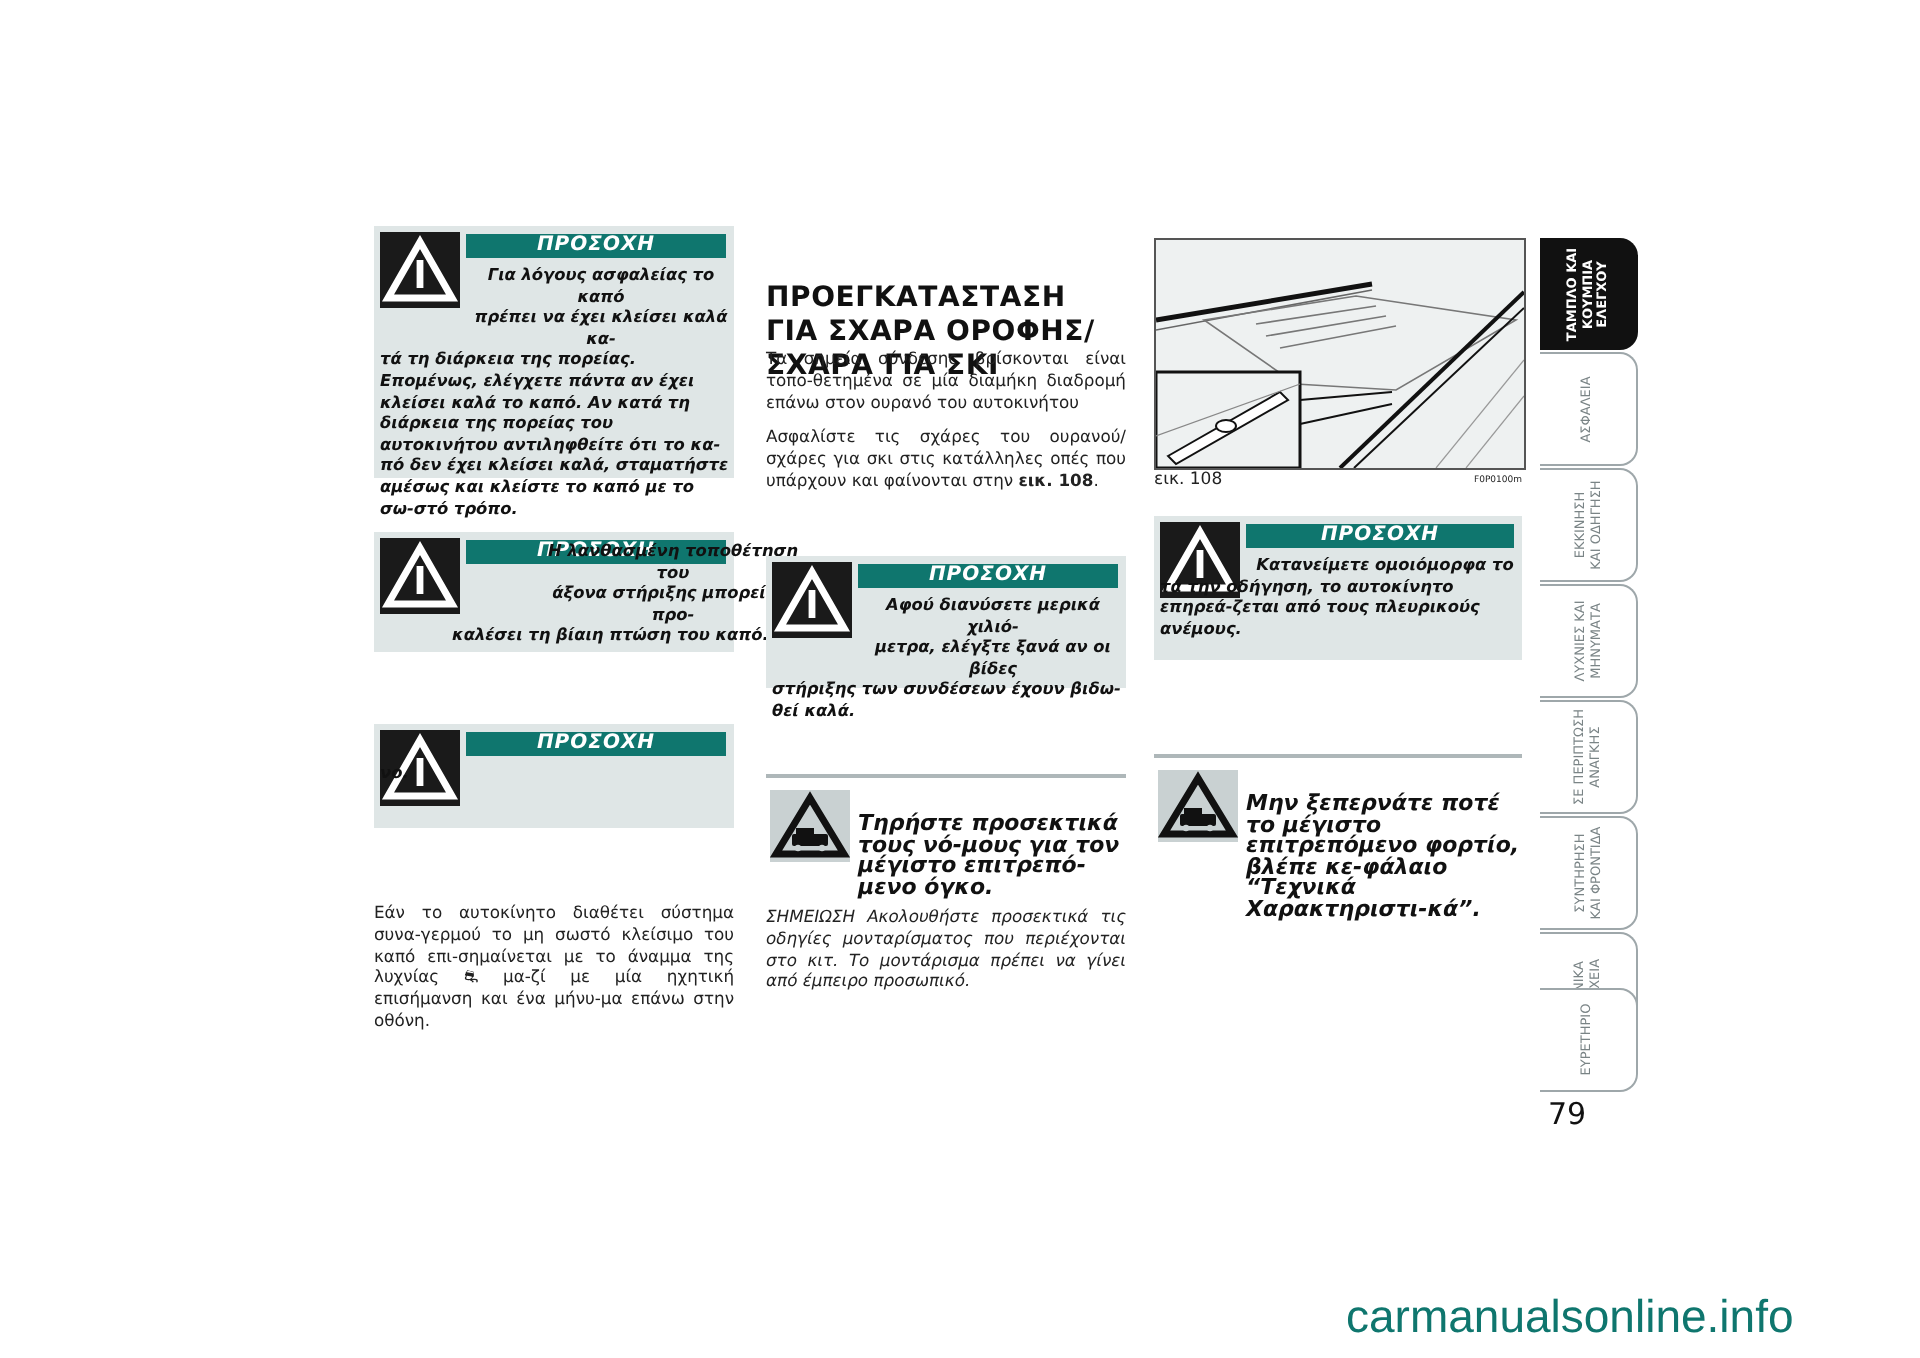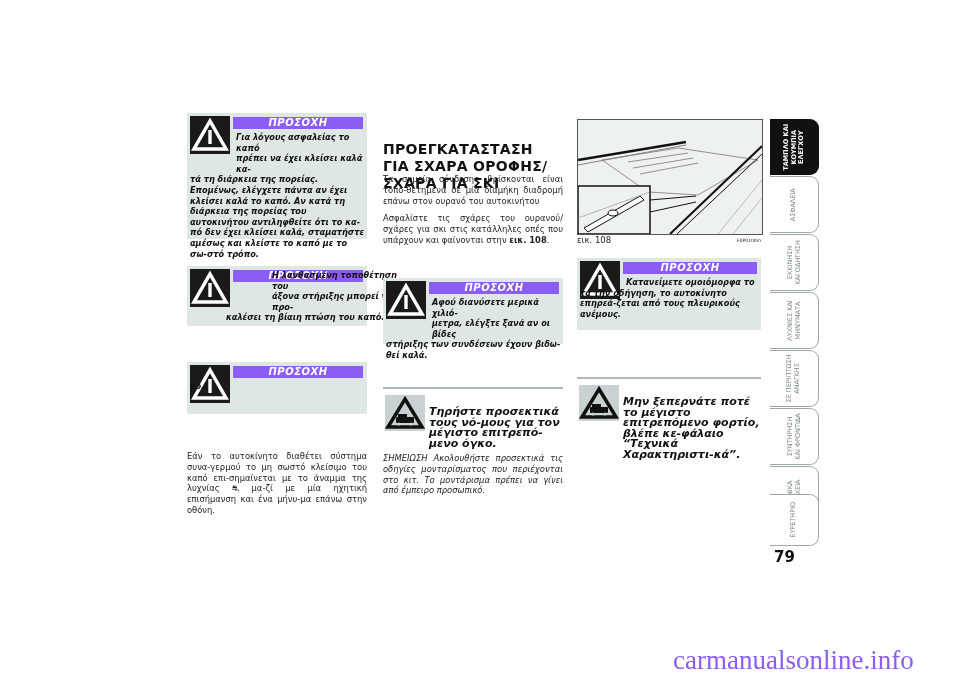--- a/index.html
+++ b/index.html
@@ -1,41 +1,41 @@
 <!DOCTYPE html>
 <html><head>
   <meta charset="utf-8">
   <style>
     html, body { margin:0; padding:0; }
     body { width:960px; height:679px; background:#ffffff; position:relative; overflow:hidden;
            font-family:"DejaVu Sans", sans-serif; color:#111; }
     .warn { position:absolute; background:#dfe6e6; }
     .warn-icon { position:absolute; left:3px; top:3px; width:40px; height:38px; background:#1a1a1a; }
     .warn-icon svg { display:block; }
-    .warn-head { position:absolute; left:46px; top:4px; right:4px; height:12px; background:#8b5cf6;
+    .warn-head { position:absolute; left:46px; top:4px; right:4px; height:12px; background:#0f766e;
                  color:#fff; font-style:italic; font-weight:bold; font-size:10px; text-align:center;
                  line-height:12px; letter-spacing:0.5px; }
     .warn-text { position:absolute; font-style:italic; font-weight:bold; font-size:8.2px; line-height:10.6px; color:#111; }
-    .warn-text .indent { display:block; padding-left:46px; }
+    .warn-text .indent { display:block; padding-left:46px;text-align:center; }
     .note { position:absolute; }
     .note-bar { position:absolute; left:0; right:0; top:0; height:2px; background:#aeb7b9; }
     .note-icon { position:absolute; left:2px; top:8px; width:40px; height:36px; background:#c9d1d2; }
     .note-text { position:absolute; left:46px; top:20px; right:0; font-style:italic; font-weight:bold; font-size:11px; line-height:10.6px; }
     .body-text { position:absolute; font-size:8.4px; line-height:10.8px; color:#222; }
     .title { position:absolute; font-weight:bold; font-size:14px; line-height:17px; color:#111; letter-spacing:0.3px;margin-top:24px; }
     .figure { position:absolute; border:1px solid #555; background:#eef1f1; overflow:hidden; }
     .caption { position:absolute; font-size:8.5px; color:#222; }
     .code { position:absolute; font-size:4.5px; color:#222; }
     .tab { position:absolute; left:770px; width:48px; border:1.5px solid #9ea7aa; border-left:none; border-radius:0 9px 9px 0;
            background:#fff; display:flex; align-items:center; justify-content:center; }
     .tab.active { background:#111; border-color:#111; }
     .tab span { display:block; transform:rotate(-90deg); white-space:pre; text-align:center; font-size:6.5px; line-height:7.5px; color:#7a8486; }
     .tab.active span { color:#fff; font-weight:bold; }
-    .page-num { position:absolute; left:774px; top:548px; font-weight:bold; font-size:15px; color:#111; }
-    .watermark { position:absolute; left:673px; top:645px; font-family:Liberation Serif, serif; font-size:27px; color:#8b5cf6; }
+    .page-num { position:absolute; left:774px; top:548px; font-weight:normal; font-size:15px; color:#111; }
+    .watermark { position:absolute; left:673px; top:645px; font-family:Liberation Sans, sans-serif; font-size:23px; color:#0f766e; }
   </style>
 </head>
 <body>
 
 <div class="warn" style="left:187px;top:113px;width:180px;height:126px;">
   <div class="warn-icon">
     <svg width="40" height="38" viewBox="0 0 40 38">
         <polygon points="20,5 36,33 4,33" fill="none" stroke="#fff" stroke-width="3.5"></polygon>
         <rect x="18.3" y="14" width="3.4" height="14" fill="#fff"></rect>
       </svg>

